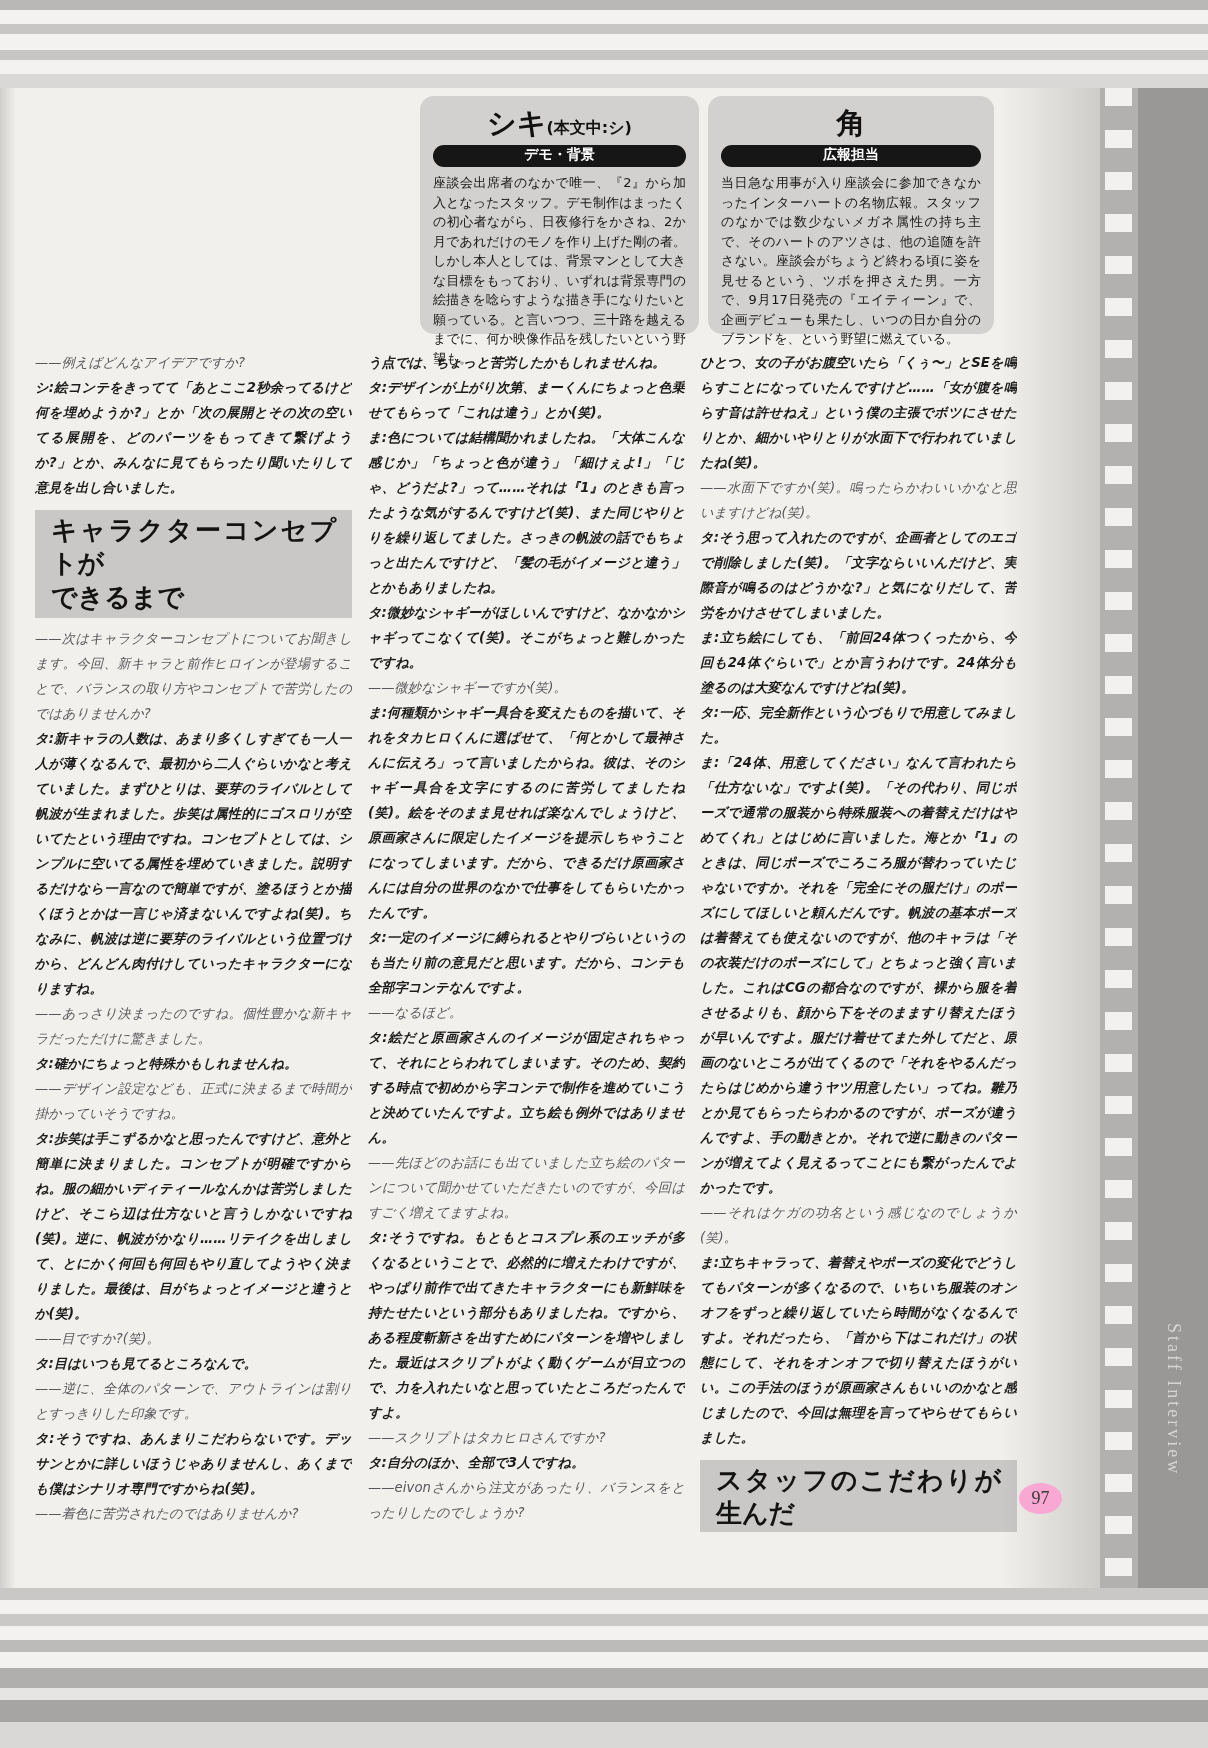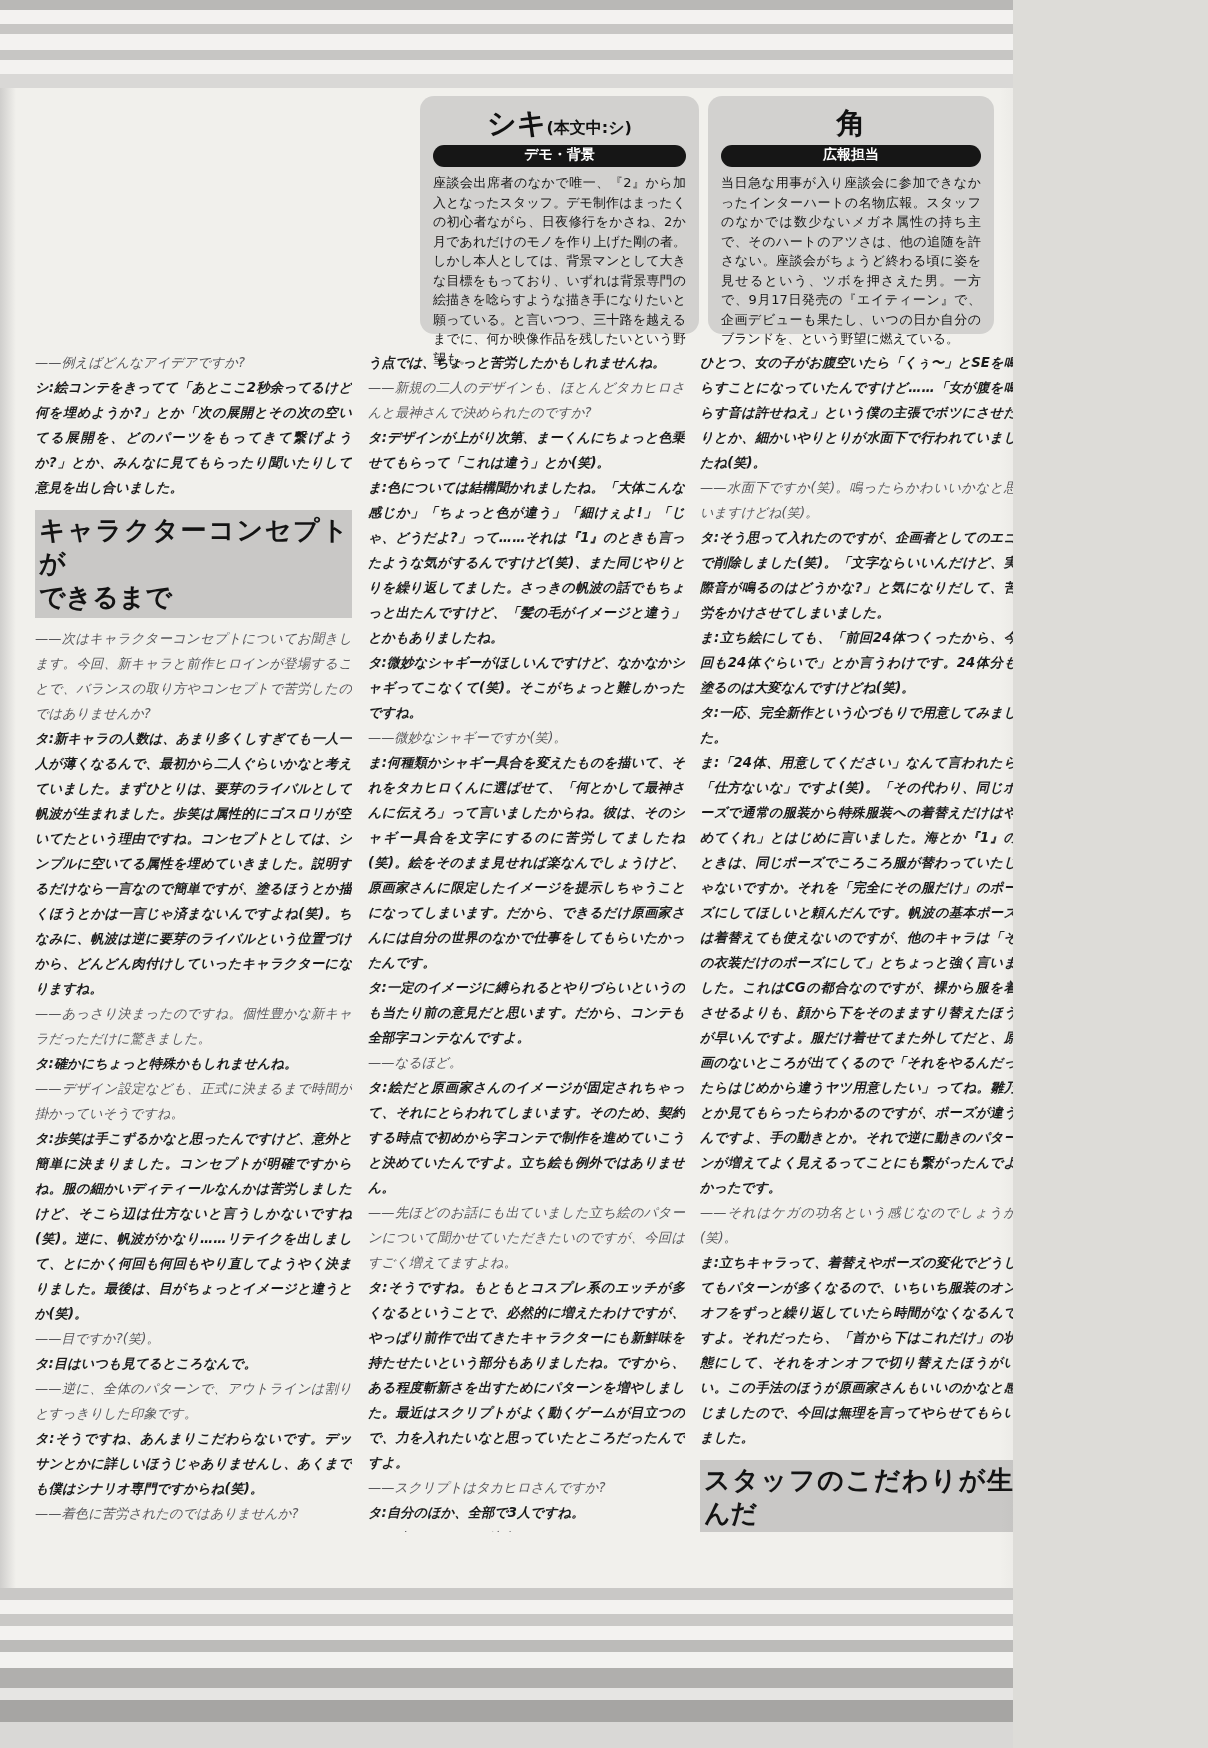--- a/index.html
+++ b/index.html
@@ -1,16 +1,16 @@
 <!DOCTYPE html>
 <html><head>
 <meta charset="utf-8">
 <style>
   html,body{margin:0;padding:0;background:#dddcd8;}
-  .page{position:relative;width:1013px;height:1748px;overflow:hidden;
+  .page{position:relative;width:1208px;height:1748px;overflow:hidden;
         background:#f1f0ec;font-family:"DejaVu Sans",sans-serif;}
   .stripes-top{position:absolute;left:0;top:0;width:1208px;height:88px;
     background:linear-gradient(180deg,
       #b9b8b6 0px,#b9b8b6 10px,#f3f2f0 10px,#f3f2f0 24px,
       #c7c6c4 24px,#c7c6c4 34px,#f3f2f0 34px,#f3f2f0 50px,
       #c7c6c4 50px,#c7c6c4 60px,#f3f2f0 60px,#f3f2f0 74px,
       #d9d8d6 74px,#d9d8d6 88px);}
   .stripes-bottom{position:absolute;left:0;top:1588px;width:1208px;height:160px;
     background:linear-gradient(180deg,
       #c9c8c6 0px,#c9c8c6 12px,#f3f2f0 12px,#f3f2f0 26px,
@@ -42,21 +42,21 @@
   .p-role{background:#161616;color:#fff;border-radius:11px;font-size:14px;font-weight:bold;
     text-align:center;padding:1px 0 3px;margin:5px 0 6px;}
   .p-bio{font-size:13px;line-height:1.5;text-align:justify;color:#161616;}
   .col{position:absolute;top:350px;width:317px;height:1182px;overflow:hidden;text-align:justify;}
   .col-0{left:35px;} .col-1{left:368px;} .col-2{left:700px;}
   .col p{margin:0;font-size:13.2px;line-height:25px;letter-spacing:0.1px;font-style:italic;}
   .q{color:#57565a;font-weight:400;}
   .a{color:#1b1b1b;font-weight:700;}
   .sp{font-weight:800;}
   .h{font-family:"Liberation Serif",serif;font-size:26px;line-height:1.28;font-weight:600;
-    background:#c9c8c6;color:#131313;padding:4px 4px;margin:10px 0 8px;white-space:pre-line;}
+    background:#c9c8c6;color:#131313;padding:4px 16px;margin:10px 0 8px;white-space:pre-line;}
 </style>
 </head>
 <body>
 
 <div class="page">
   <div class="stripes-top"></div>
   <div class="left-edge"></div>
 
   <div class="profile-box box1">
     <div class="p-title">
@@ -87,21 +87,20 @@
       <p class="a"><b class="sp">タ:</b>歩笑は手こずるかなと思ったんですけど、意外と簡単に決まりました。コンセプトが明確ですからね。服の細かいディティールなんかは苦労しましたけど、そこら辺は仕方ないと言うしかないですね(笑)。逆に、帆波がかなり……リテイクを出しまして、とにかく何回も何回もやり直してようやく決まりました。最後は、目がちょっとイメージと違うとか(笑)。</p>
       <p class="q">——目ですか?(笑)。</p>
       <p class="a"><b class="sp">タ:</b>目はいつも見てるところなんで。</p>
       <p class="q">——逆に、全体のパターンで、アウトラインは割りとすっきりした印象です。</p>
       <p class="a"><b class="sp">タ:</b>そうですね、あんまりこだわらないです。デッサンとかに詳しいほうじゃありませんし、あくまでも僕はシナリオ専門ですからね(笑)。</p>
       <p class="q">——着色に苦労されたのではありませんか?</p>
       <p class="a"><b class="sp">ま:</b>特にはなかったとは思います。ただ、『1』とは若干塗り方を変えてます。髪の毛の処理とかも違うんですけど、わかりましたか? 他には、キャラクター全体のイメージを統一させるとい</p>
     </div>
   <div class="col col-1">
       <p class="a">う点では、ちょっと苦労したかもしれませんね。</p>
-      <p class="q">——新規の二人のデザインも、ほとんどタカヒロさんと最神さんで決められたのですか?</p>
       <p class="a"><b class="sp">タ:</b>デザインが上がり次第、まーくんにちょっと色乗せてもらって「これは違う」とか(笑)。</p>
       <p class="a"><b class="sp">ま:</b>色については結構聞かれましたね。「大体こんな感じか」「ちょっと色が違う」「細けぇよ!」「じゃ、どうだよ?」って……それは『1』のときも言ったような気がするんですけど(笑)、また同じやりとりを繰り返してました。さっきの帆波の話でもちょっと出たんですけど、「髪の毛がイメージと違う」とかもありましたね。</p>
       <p class="a"><b class="sp">タ:</b>微妙なシャギーがほしいんですけど、なかなかシャギってこなくて(笑)。そこがちょっと難しかったですね。</p>
       <p class="q">——微妙なシャギーですか(笑)。</p>
       <p class="a"><b class="sp">ま:</b>何種類かシャギー具合を変えたものを描いて、それをタカヒロくんに選ばせて、「何とかして最神さんに伝えろ」って言いましたからね。彼は、そのシャギー具合を文字にするのに苦労してましたね(笑)。絵をそのまま見せれば楽なんでしょうけど、原画家さんに限定したイメージを提示しちゃうことになってしまいます。だから、できるだけ原画家さんには自分の世界のなかで仕事をしてもらいたかったんです。</p>
       <p class="a"><b class="sp">タ:</b>一定のイメージに縛られるとやりづらいというのも当たり前の意見だと思います。だから、コンテも全部字コンテなんですよ。</p>
       <p class="q">——なるほど。</p>
       <p class="a"><b class="sp">タ:</b>絵だと原画家さんのイメージが固定されちゃって、それにとらわれてしまいます。そのため、契約する時点で初めから字コンテで制作を進めていこうと決めていたんですよ。立ち絵も例外ではありません。</p>
       <p class="q">——先ほどのお話にも出ていました立ち絵のパターンについて聞かせていただきたいのですが、今回はすごく増えてますよね。</p>
       <p class="a"><b class="sp">タ:</b>そうですね。もともとコスプレ系のエッチが多くなるということで、必然的に増えたわけですが、やっぱり前作で出てきたキャラクターにも新鮮味を持たせたいという部分もありましたね。ですから、ある程度斬新さを出すためにパターンを増やしました。最近はスクリプトがよく動くゲームが目立つので、力を入れたいなと思っていたところだったんですよ。</p>

